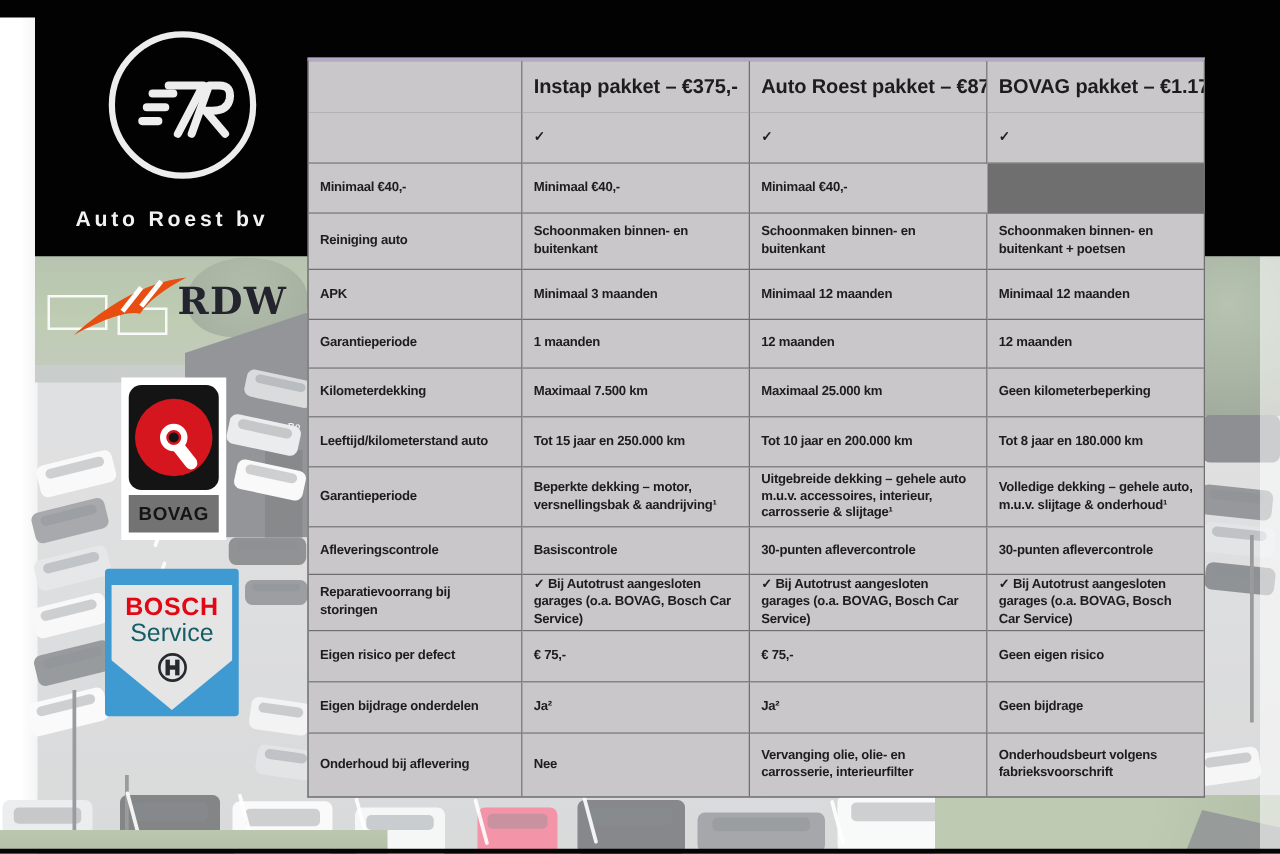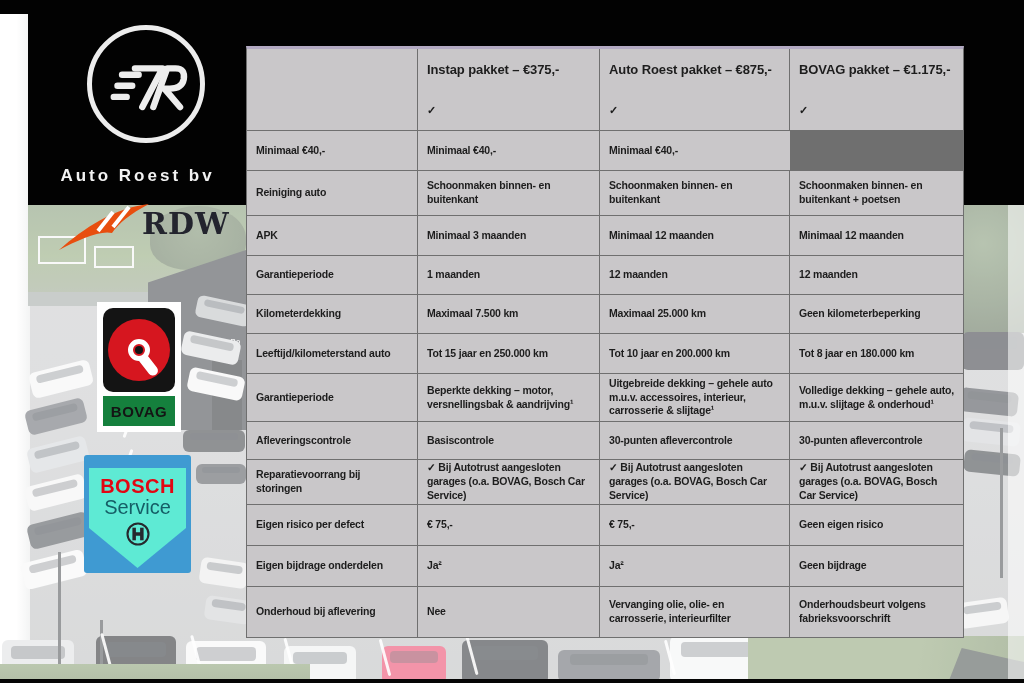--- a/index.html
+++ b/index.html
@@ -47,58 +47,58 @@
   .band-bottom{position:absolute;left:0;top:679px;width:1024px;height:4px;background:#050505;z-index:5;}
 
   
   .ar-logo{position:absolute;left:30px;top:0;width:215px;height:205px;z-index:3;}
   .ar-circle{position:absolute;left:57px;top:25px;width:118px;height:118px;border:5px solid #ededed;
              border-radius:50%;display:flex;align-items:center;justify-content:center;}
   .ar-name{position:absolute;left:0;top:166px;width:100%;text-align:center;color:#f2f2f2;
            font-size:17px;font-weight:bold;letter-spacing:3px;white-space:nowrap;}
 
   
-  .rdw{position:absolute;left:56px;top:198px;width:180px;height:56px;z-index:3;}
+  .rdw{position:absolute;left:56px;top:216px;width:180px;height:56px;z-index:3;}
   .rdw-text{position:absolute;left:86px;top:8px;font-family:"DejaVu Serif",serif;font-weight:600;
             font-size:30px;color:#23242e;letter-spacing:1px;}
   .rdw-wing{position:absolute;left:0;top:2px;}
 
   
   .bovag{position:absolute;left:97px;top:302px;width:84px;height:130px;background:#ffffff;z-index:3;
          padding:6px;}
   .bovag-top{position:relative;width:72px;height:84px;background:#141414;border-radius:10px;overflow:hidden;}
   .bovag-red{position:absolute;left:5px;top:11px;width:62px;height:62px;border-radius:50%;background:#d6161f;}
   .bovag-arm{position:absolute;left:32px;top:38px;width:10px;height:34px;background:#ffffff;
              border-radius:5px;transform:rotate(-38deg);transform-origin:50% 8px;}
   .bovag-ring{position:absolute;left:25px;top:31px;width:22px;height:22px;border:5px solid #ffffff;
               border-radius:50%;background:#d6161f;}
   .bovag-dot{position:absolute;left:32px;top:38px;width:8px;height:8px;border-radius:50%;background:#141414;}
-  .bovag-band{width:72px;height:30px;margin-top:4px;background:#15803d;display:flex;align-items:center;
+  .bovag-band{width:72px;height:30px;margin-top:4px;background:#737373;display:flex;align-items:center;
               justify-content:center;font-size:15px;font-weight:bold;color:#141414;letter-spacing:.5px;}
 
   
   .bosch{position:absolute;left:84px;top:455px;width:107px;height:118px;background:#3f9ad2;
          border-radius:3px;z-index:3;}
-  .bosch-shield{position:absolute;left:5px;right:5px;top:13px;bottom:5px;background:#5eead4;
+  .bosch-shield{position:absolute;left:5px;right:5px;top:13px;bottom:5px;background:#e5e5e5;
                 clip-path:polygon(0 0,100% 0,100% 60%,50% 100%,0 60%);text-align:center;}
   .bosch-line1{margin-top:7px;font-size:20px;font-weight:bold;color:#e30613;letter-spacing:.5px;}
   .bosch-line2{margin-top:-2px;font-size:20px;font-weight:normal;color:#155e66;}
   .bosch-armature{margin-top:1px;}
 
   
   .pkg-table{position:absolute;left:246px;top:46px;width:718px;z-index:4;
              border:1px solid #6f6f6f;border-top:3px solid #b2a9c2;background:#6f6f6f;
              color:#1d1d1d;}
   .trow{display:grid;grid-template-columns:171px 182px 190px 173px;}
   .tcell{background:#c9c7c9;border-right:1px solid #6f6f6f;border-bottom:1px solid #6f6f6f;
          display:flex;align-items:center;padding:2px 8px 2px 9px;
          font-size:10.5px;font-weight:bold;letter-spacing:-.2px;line-height:1.32;overflow:hidden;}
   .trow .tcell:last-child{border-right:none;}
   .trow:last-child .tcell{border-bottom:none;}
-  .tcell.hdr{font-size:13px;letter-spacing:-.1px;white-space:nowrap;}
+  .tcell.hdr{font-size:16px;letter-spacing:-.1px;white-space:nowrap;}
   .tcell.chk{font-size:11px;}
 </style>
 </head>
 <body>
 
 <div id="stage">
 
   <div class="photo">
     <div class="left-sliver"></div>
     <div class="treeline"></div>

